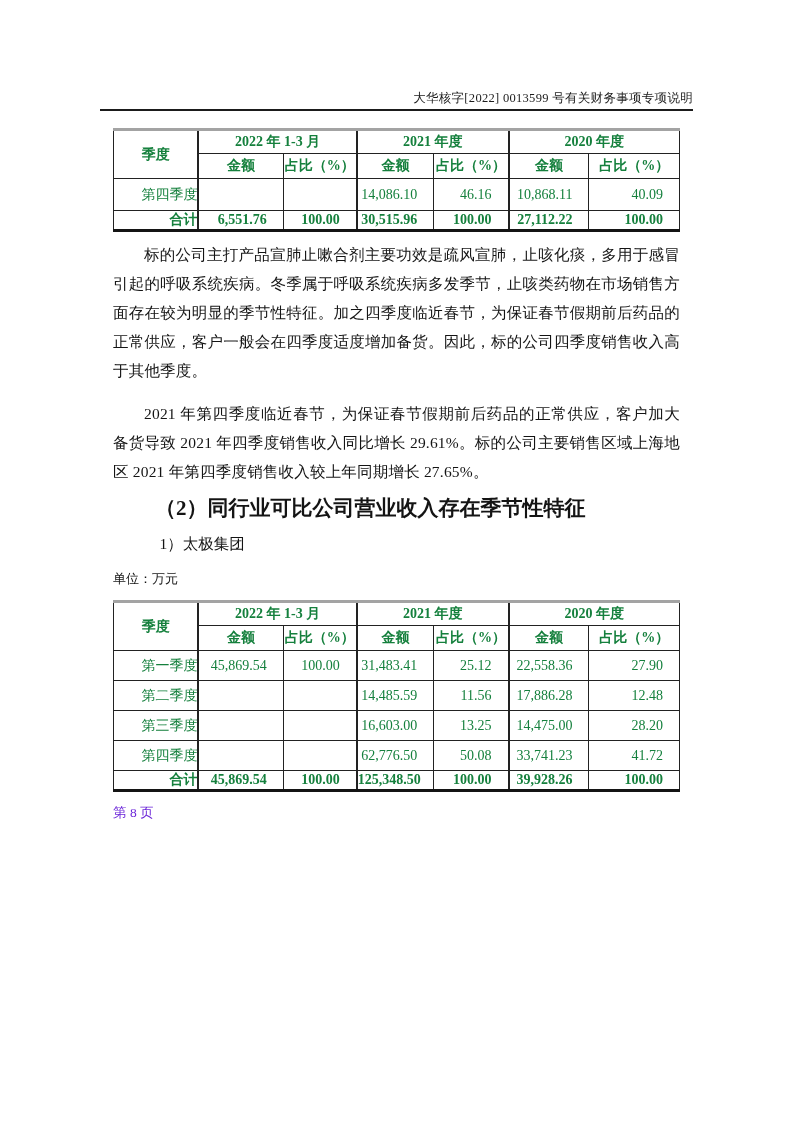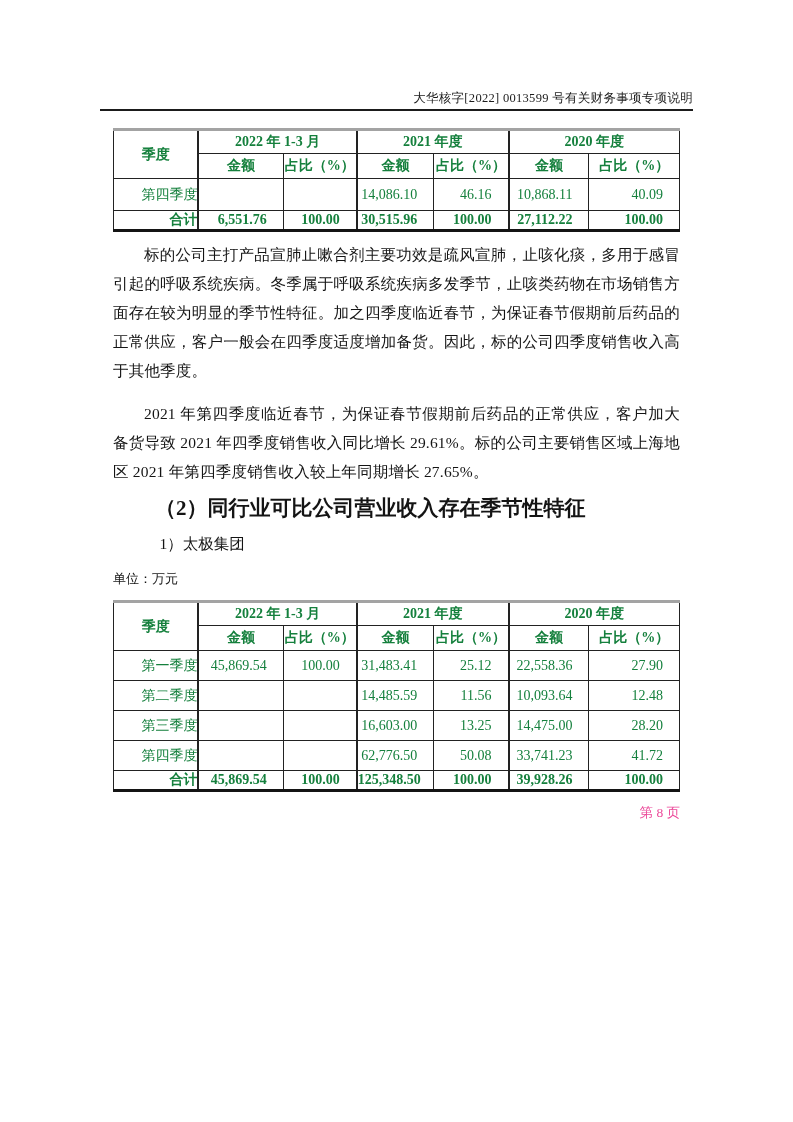--- a/index.html
+++ b/index.html
@@ -93,24 +93,24 @@
   }
   .unit-line {
     font-size: 13px;
     line-height: 26px;
     text-align: left;
     margin: 5px 0 0 0;
   }
   
   .doc-footer {
     margin-top: 10px;
-    text-align: right;
+    text-align: left;
     font-size: 13.5px;
     line-height: 22px;
-    color: #ec4899;
+    color: #6d28d9;
   }
 </style>
 </head>
 <body>
 
 <div class="page">
 
   <div class="doc-header">
     <span class="hdr-text">大华核字[2022] 0013599 号有关财务事项专项说明</span>
   </div>
@@ -210,21 +210,21 @@
           <td class="num">25.12</td>
           <td class="num gs">22,558.36</td>
           <td class="num">27.90</td>
         </tr>
         <tr>
           <td class="lbl">第二季度</td>
           <td class="num gs"></td>
           <td class="num"></td>
           <td class="num gs">14,485.59</td>
           <td class="num">11.56</td>
-          <td class="num gs">10,093.64</td>
+          <td class="num gs">17,886.28</td>
           <td class="num">12.48</td>
         </tr>
         <tr>
           <td class="lbl">第三季度</td>
           <td class="num gs"></td>
           <td class="num"></td>
           <td class="num gs">16,603.00</td>
           <td class="num">13.25</td>
           <td class="num gs">14,475.00</td>
           <td class="num">28.20</td>

